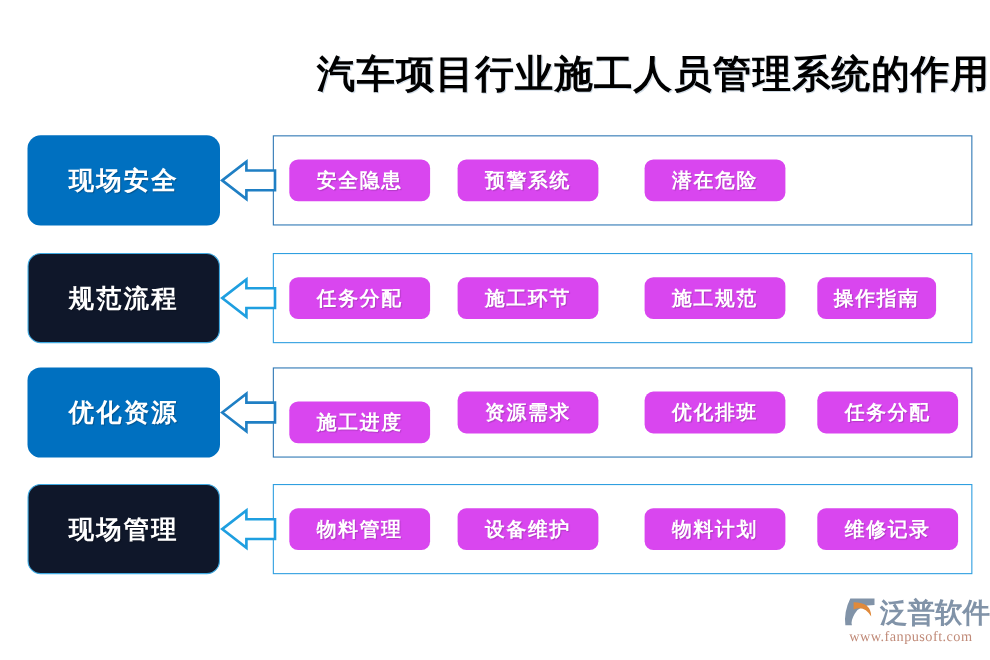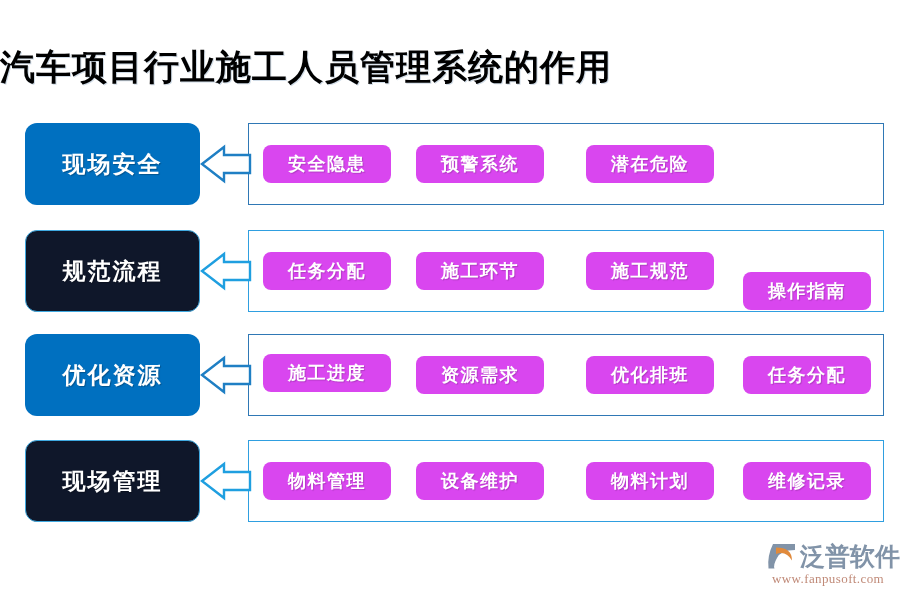--- a/index.html
+++ b/index.html
@@ -20,21 +20,21 @@
     width: 900px;
     height: 600px;
   }
 
   
   #page-title {
     position: absolute;
     left: 0;
     top: 44px;
     width: 900px;
-    text-align: left;
+    text-align: right;
     font-family: "Liberation Serif", "DejaVu Serif", serif;
     font-size: 35px;
     font-weight: bold;
     color: #000000;
     letter-spacing: 1px;
     text-shadow: 1px 1px 0 rgba(170,190,210,0.55);
     white-space: nowrap;
   }
 
   
@@ -232,34 +232,34 @@
     </svg>
     <div class="pill" style="left:263px;top:22px;width:128px;">
       <span>任务分配</span>
     </div>
     <div class="pill" style="left:416px;top:22px;width:128px;">
       <span>施工环节</span>
     </div>
     <div class="pill" style="left:586px;top:22px;width:128px;">
       <span>施工规范</span>
     </div>
-    <div class="pill" style="left:743px;top:22px;width:128px;margin-top:20px;">
+    <div class="pill" style="left:743px;top:22px;width:108px;">
       <span>操作指南</span>
     </div>
   </div>
 
   <div class="row" style="top:334px;height:90px;">
     <div class="row-container strong" style="top:0px;height:82px;"></div>
     <div class="cat-box dark" style="top:0px;height:82px;">
       <span>优化资源</span>
     </div>
     <svg class="arrow" viewBox="0 0 52 56" style="top:13px;">
       <path d="M2 28 L24 11 L24 19 L50 19 L50 37 L24 37 L24 45 Z" fill="#ffffff" stroke="#1f7fc4" stroke-width="2.4" stroke-linejoin="miter"></path>
     </svg>
-    <div class="pill" style="left:263px;top:20px;width:128px;">
+    <div class="pill" style="left:263px;top:31px;width:128px;">
       <span>施工进度</span>
     </div>
     <div class="pill" style="left:416px;top:22px;width:128px;">
       <span>资源需求</span>
     </div>
     <div class="pill" style="left:586px;top:22px;width:128px;">
       <span>优化排班</span>
     </div>
     <div class="pill" style="left:743px;top:22px;width:128px;">
       <span>任务分配</span>

